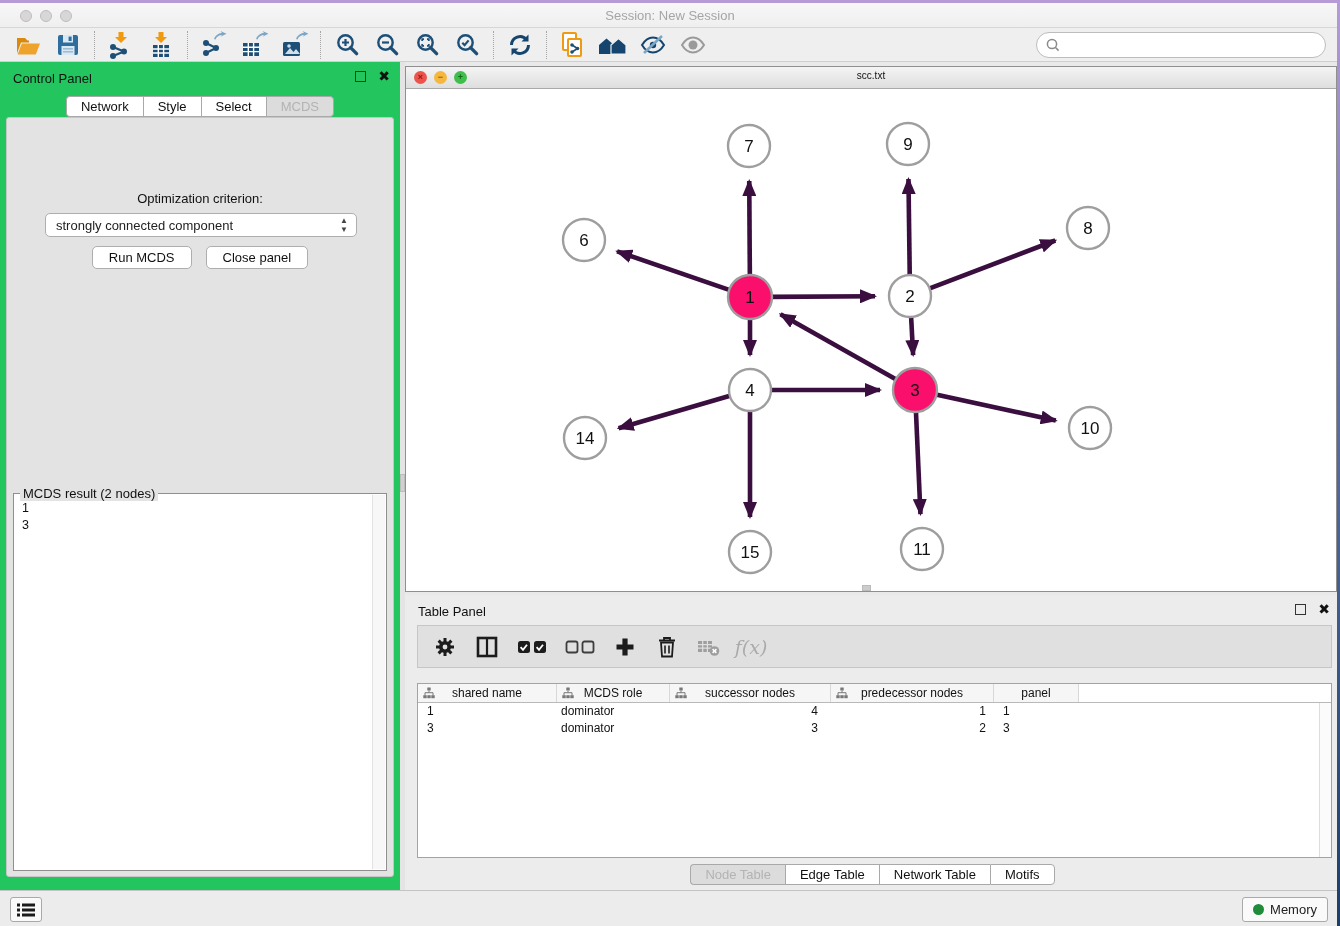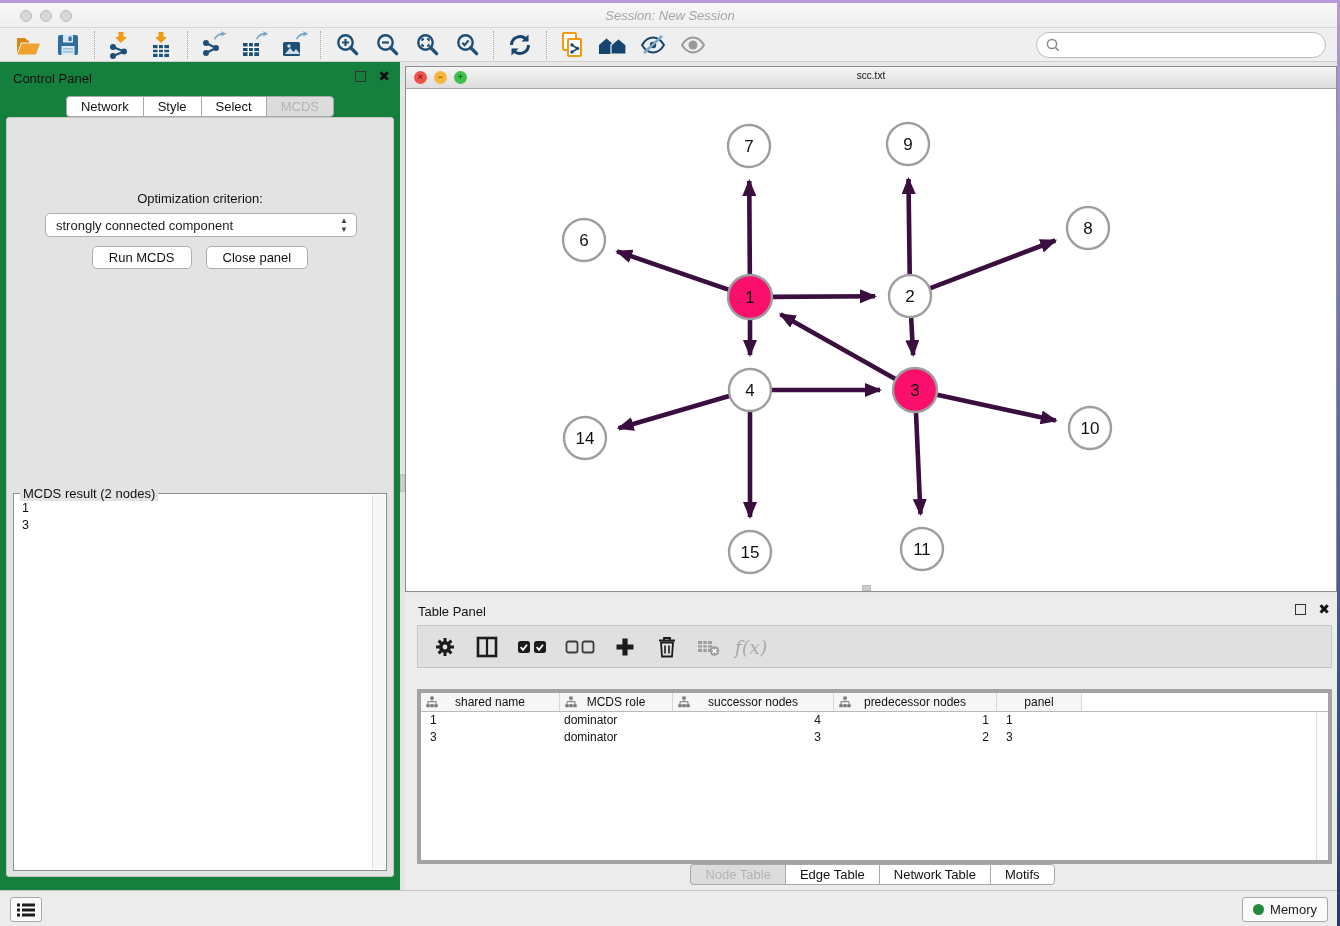--- a/index.html
+++ b/index.html
@@ -4,33 +4,33 @@
 <style>
   * { margin:0; padding:0; box-sizing:border-box; }
   html,body { width:1340px; height:926px; overflow:hidden; }
   body { font-family:"Liberation Sans","DejaVu Sans",sans-serif; background:#e9e9e9; position:relative; font-size:13px; color:#222; }
 
   
   .frame-top { position:absolute; left:0; top:0; width:1340px; height:3px; background:#b79bd6; z-index:50; }
   .frame-right { position:absolute; right:0; top:0; width:3px; height:926px; background:linear-gradient(#b79bd6,#5b6da1 45%,#1d3e68); z-index:50; }
 
   
-  .titlebar { position:absolute; left:0; top:3px; width:1340px; height:25px; background:linear-gradient(#f7f7f7,#efefef); border-bottom:1px solid #d6d6d6;font-style:italic; }
+  .titlebar { position:absolute; left:0; top:3px; width:1340px; height:25px; background:linear-gradient(#f7f7f7,#efefef); border-bottom:1px solid #d6d6d6; }
   .tl-dot { position:absolute; top:7px; width:12px; height:12px; border-radius:50%; background:#d8d6d6; border:1px solid #bfbdbd; }
   .session-title { position:absolute; left:0; right:0; top:5px; text-align:center; color:#a5a5a5; font-size:13px; }
 
   
   .toolbar { position:absolute; left:0; top:28px; width:1340px; height:34px; background:#efefef; border-bottom:1px solid #cfcfcf; display:flex; align-items:center; padding-left:8px; }
   .tbi { width:40px; height:30px; display:flex; align-items:center; justify-content:center; cursor:default; }
   .tsep { width:1px; height:28px; border-left:1px dotted #a5a5a5; margin:0 6px; }
   .searchbox { position:absolute; right:14px; top:4px; width:290px; height:26px; background:#fff; border:1px solid #bdbdbd; border-radius:13px; display:flex; align-items:center; padding-left:8px; }
   .searchbox input { border:none; outline:none; flex:1; height:20px; font-size:13px; background:transparent; font-family:inherit; }
 
   
-  .control-panel { position:absolute; left:0; top:62px; width:400px; height:828px; background:#15803d; }
+  .control-panel { position:absolute; left:0; top:62px; width:400px; height:828px; background:#22c55e; }
   .panel-head { position:absolute; left:0; top:0; width:100%; height:30px; }
   .panel-title { position:absolute; left:13px; top:9px; font-size:13px; color:#111; }
   .panel-float { position:absolute; right:34px; top:9px; width:11px; height:11px; border:1.5px solid #333; }
   .panel-close { position:absolute; right:10px; top:6px; font-size:14px; font-weight:bold; color:#111; }
   .cp-tabs { position:absolute; left:0; top:34px; width:100%; display:flex; justify-content:center; }
   .tab { height:21px; line-height:19px; padding:0 14px; background:#fff; border:1px solid #a9a9a9; border-right:none; font-size:13px; color:#111; }
   .tab:first-child { border-radius:4px 0 0 4px; }
   .tab:last-child { border-right:1px solid #a9a9a9; border-radius:0 4px 4px 0; }
   .tab.sel-gray { background:#dcdcdc; color:#b3b3b3; }
   .cp-body { position:absolute; left:6px; top:55px; width:388px; height:760px; background:#e3e3e3; border:1px solid #c6c6c6; border-radius:3px; }
@@ -54,21 +54,21 @@
   .tlight { position:absolute; top:4px; width:13px; height:13px; border-radius:50%; font-size:9px; font-weight:bold; text-align:center; line-height:13px; }
   .net-title { position:absolute; left:0; right:0; top:3px; text-align:center; font-size:10px; color:#111; }
   .net-canvas { position:absolute; left:0; top:22px; width:930px; height:502px; background:#fff; }
   .canvas-nub { position:absolute; left:456px; bottom:0px; width:9px; height:6px; background:#cccccc; border:1px solid #bbb; }
 
   
   .table-panel { position:absolute; left:405px; top:595px; width:935px; height:295px; background:#ececec; }
   .tp-toolbar { position:absolute; left:12px; top:30px; width:915px; height:43px; background:#e0e0e0; border:1px solid #c6c6c6; display:flex; align-items:center; padding-left:14px; gap:16px; }
   .tpi { width:26px; height:26px; display:flex; align-items:center; justify-content:center; }
   .fx { font-family:"DejaVu Serif","Liberation Serif",serif; font-style:italic; font-size:19px; color:#aaa; }
-  .tp-table { position:absolute; left:12px; top:94px; width:915px; height:175px; background:#fff; border:4px solid #a3a3a3; }
+  .tp-table { position:absolute; left:12px; top:88px; width:915px; height:175px; background:#fff; border:1px solid #a3a3a3; }
   .tp-header { display:flex; height:19px; border-bottom:1px solid #b9b9b9; }
   .th { position:relative; background:#f6f6f6; border-right:1px solid #d8d8d8; font-size:12px; color:#111; display:flex; align-items:center; justify-content:center; }
   .th .sort-ic { position:absolute; left:5px; top:3px; }
   .trow { display:flex; height:17px; font-size:12px; color:#111; }
   .td { padding-top:1px; }
   .tp-scroll { position:absolute; right:0; top:19px; bottom:0; width:12px; background:#fbfbfb; border-left:1px solid #ddd; }
   .tp-tabs { position:absolute; left:0; top:269px; width:100%; display:flex; justify-content:center; }
 
   
   .statusbar { position:absolute; left:0; top:890px; width:1340px; height:36px; background:#ececec; border-top:1px solid #c4c4c4; }

